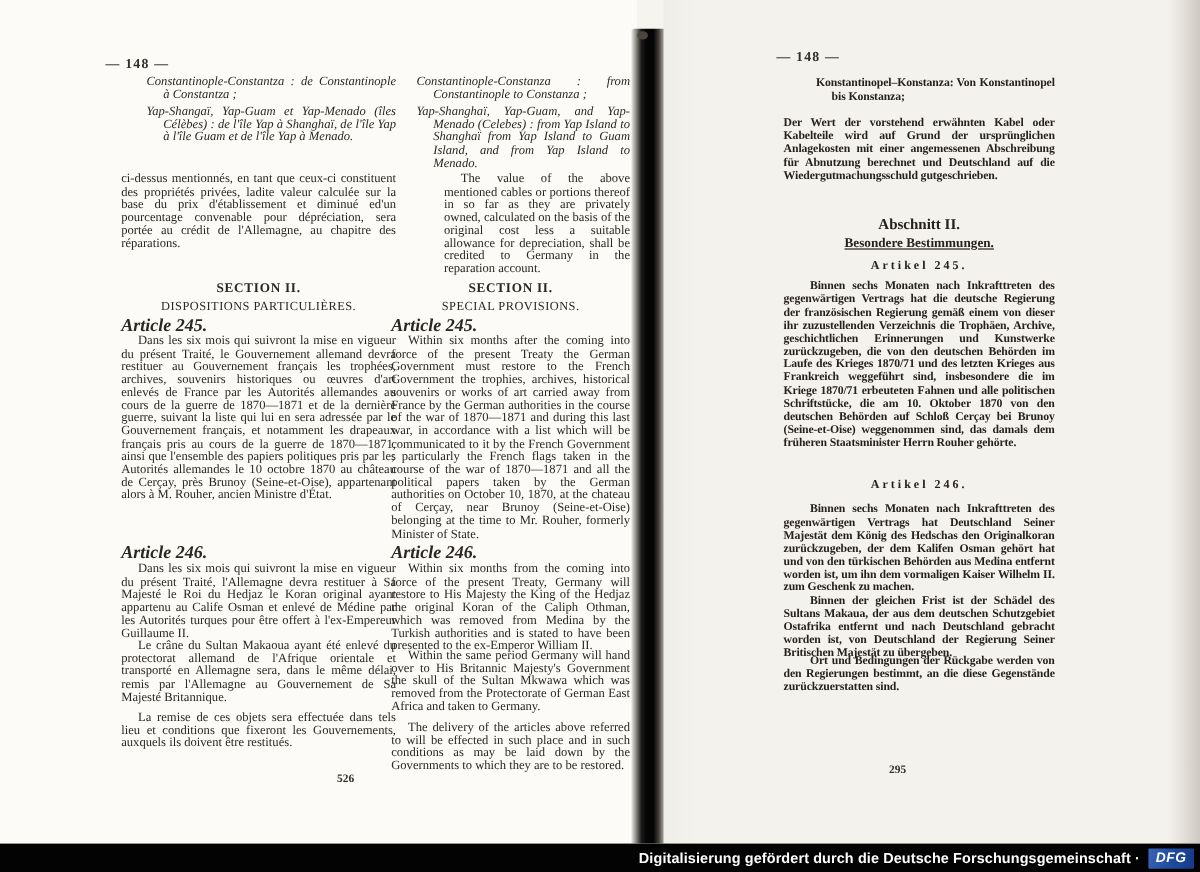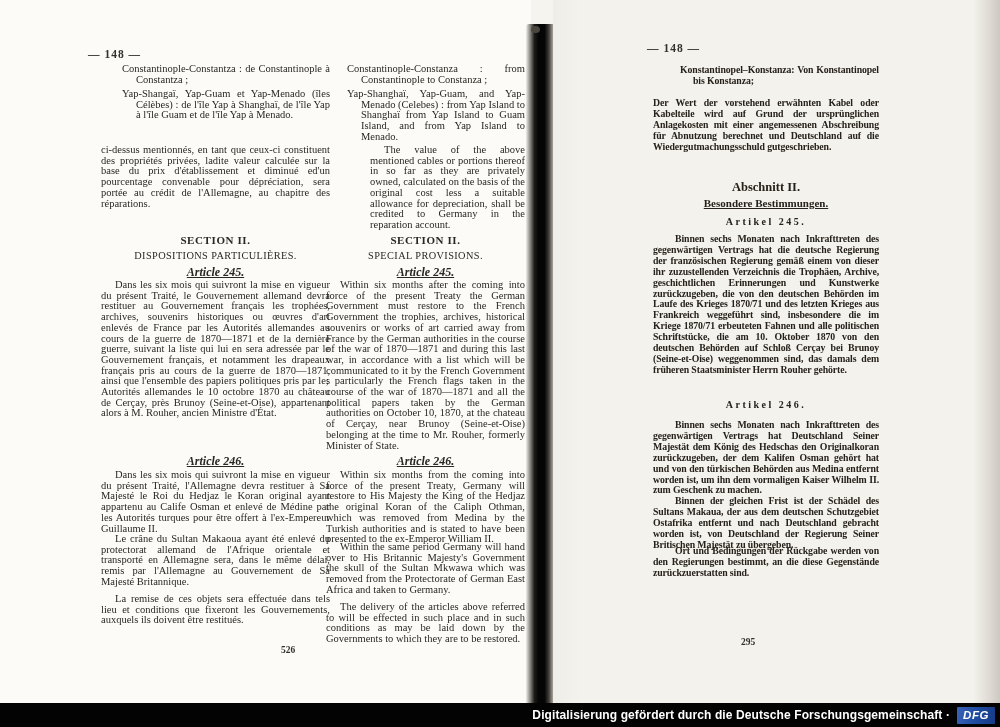--- a/index.html
+++ b/index.html
@@ -14,28 +14,28 @@
        background:linear-gradient(90deg,#f0eee9 0%,#8a8781 14%,#1c1b19 28%,#050505 42%,#050505 62%,#403c37 76%,#99948d 88%,#e7e4de 100%);
        border-radius:3px 3px 0 0;}
   .pg-header{position:absolute;text-align:left;font-size:11.5px;font-weight:bold;
        letter-spacing:1px;color:#33302a;}
   .pg-footer{position:absolute;text-align:center;font-size:9.5px;font-weight:bold;color:#33302a;}
   .col{position:absolute;text-align:justify;color:#2b2722;}
   .col-fr{left:101px;top:64px;width:229px;font-size:10.5px;line-height:10.7px;}
   .col-en{left:326px;top:64px;width:199px;font-size:10.5px;line-height:10.7px;}
   .col-de{left:653px;top:65px;width:226px;font-size:9.8px;line-height:10.9px;
        font-weight:bold;color:#26211b;letter-spacing:-0.1px;}
-  .hang{padding-left:35px;text-indent:-14px;}
+  .hang{padding-left:35px;text-indent:-14px;font-style:italic;}
   .hang-de{padding-left:40px;text-indent:-13px;}
   .indent{text-indent:14px;}
   .indent-de{text-indent:22px;}
   .blk{overflow:visible;}
   .h-section{text-align:center;font-weight:bold;font-size:11px;letter-spacing:0.6px;text-indent:0;}
   .h-sub{text-align:center;font-size:10.3px;letter-spacing:0.4px;text-indent:0;}
-  .h-article{text-align:center;font-weight:bold;font-style:italic;font-size:12px;text-indent:0;text-decoration:underline;}
+  .h-article{text-align:left;font-weight:bold;font-style:italic;font-size:15px;text-indent:0;}
   .h-de-abschnitt{text-align:center;font-weight:bold;font-size:12.5px;text-indent:0;letter-spacing:0;}
   .h-de-sub{text-align:center;font-weight:bold;font-size:11px;text-indent:0;letter-spacing:0;}
   .h-de-art{text-align:center;font-weight:bold;font-size:10px;letter-spacing:2.5px;text-indent:0;}
   .banner{position:absolute;left:0;top:703px;width:1000px;height:24px;background:#030303;
        display:flex;align-items:center;justify-content:flex-end;gap:7px;padding-right:5px;
        box-sizing:border-box;font-family:"Liberation Sans","DejaVu Sans",sans-serif;}
   .banner-text{color:#ffffff;font-size:12px;font-weight:bold;letter-spacing:0.1px;}
   .dfg-logo{width:38px;height:17px;border-radius:1px;
        background:linear-gradient(100deg,#3a62b5 0%,#1e4ca1 50%,#163a86 100%);
        display:flex;align-items:center;justify-content:center;

